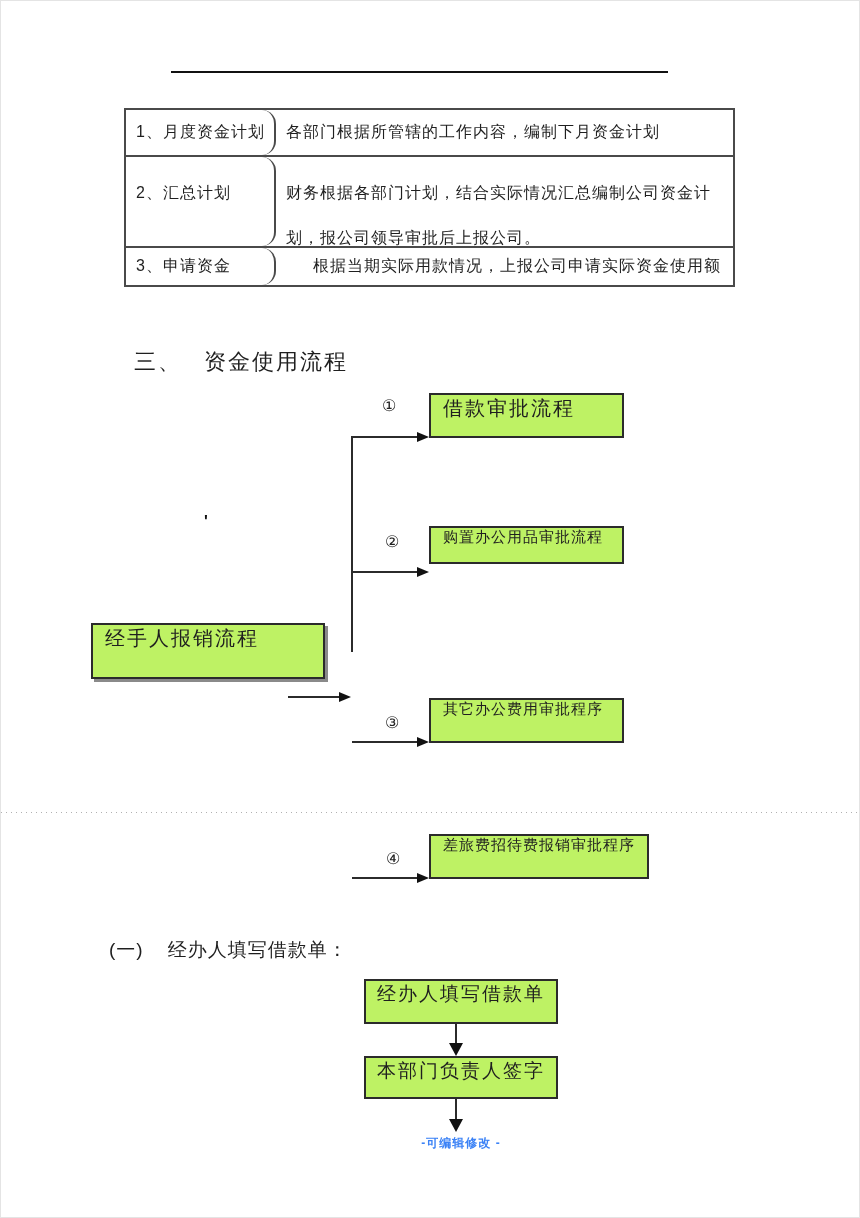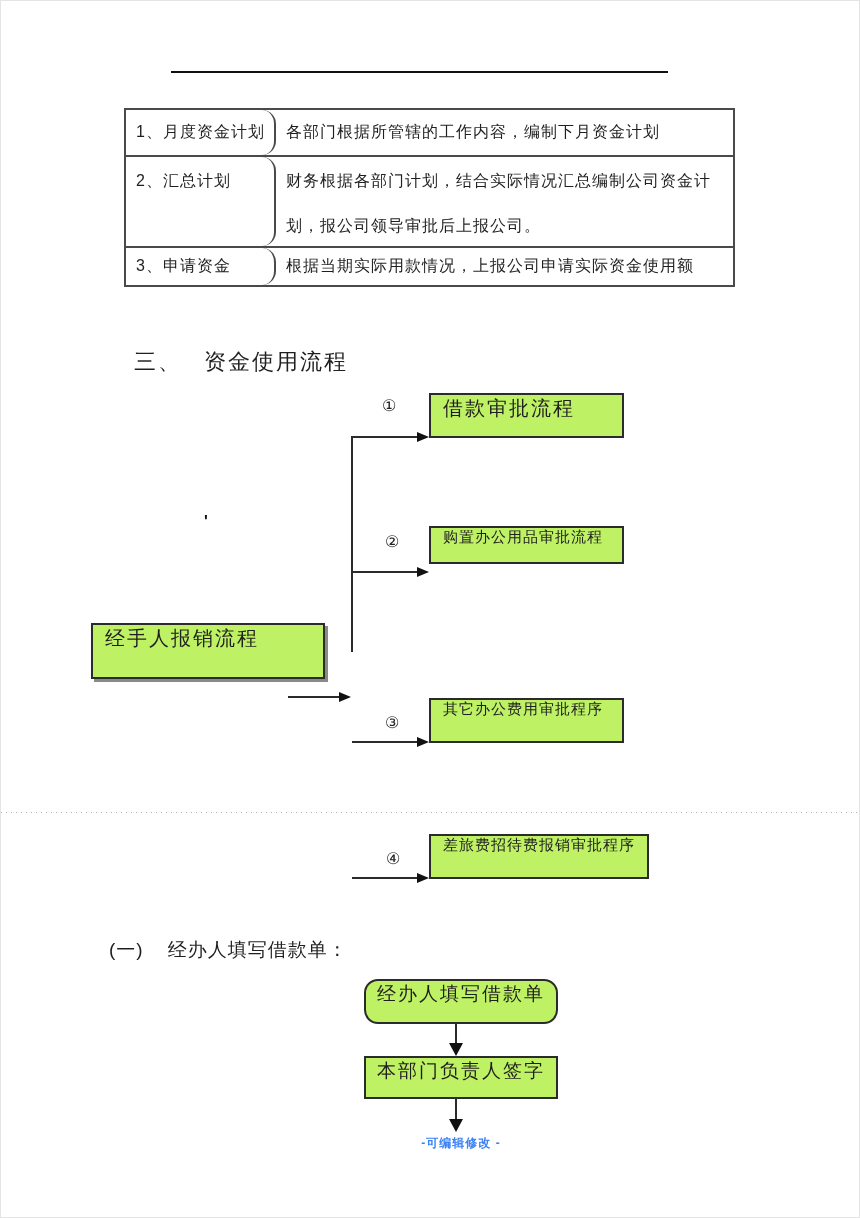--- a/index.html
+++ b/index.html
@@ -15,23 +15,23 @@
     position:absolute;left:123px;top:107px;width:611px;height:179px;
     border:2px solid #4a4a4a;box-sizing:border-box;background:#fff;
   }
   .trow{display:flex;box-sizing:border-box;}
   .trow + .trow{border-top:2px solid #4a4a4a;}
   .tcell{box-sizing:border-box;font-size:16px;letter-spacing:1px;}
   .tcell.label{width:150px;border-right:2px solid #4a4a4a;padding-left:10px;flex:none;border-radius:14px;}
   .tcell.content{flex:1;padding-left:10px;}
   .r1{height:45px;}
   .r2{height:91px;}
-  .r3{height:39px;}
+  .r3{height:39px;gap:27px;}
   .vcenter{display:flex;align-items:center;}
-  .r2 .tcell{padding-top:1px;line-height:45px;}
+  .r2 .tcell{padding-top:13px;line-height:45px;}
   
   .sec-heading{position:absolute;left:133px;top:346px;font-size:22px;letter-spacing:2px;display:flex;}
   .sec-heading .num{margin-right:22px;}
   .sub-heading{position:absolute;left:108px;top:936px;font-size:19px;letter-spacing:1px;display:flex;}
   .sub-heading .num{margin-right:24px;}
   
   .fbox{
     position:absolute;background:#bef264;border:2px solid #2b2b2b;box-sizing:border-box;
     display:flex;
   }
@@ -127,21 +127,21 @@
     <span>差旅费招待费报销审批程序</span>
   </div>
   <div class="hshaft" style="left:351px;top:876px;width:66px;"></div>
   <div class="head-right" style="left:416px;top:872px;"></div>
 
   <div class="sub-heading">
     <span class="num">(一)</span>
     <span>经办人填写借款单：</span>
   </div>
 
-  <div class="fbox centered f19" style="left:363px;top:978px;width:194px;height:45px;border-radius:14px;">
+  <div class="fbox centered f19" style="left:363px;top:978px;width:194px;height:45px;">
     <span>经办人填写借款单</span>
   </div>
   <div class="vshaft" style="left:454px;top:1023px;height:22px;"></div>
   <div class="head-down" style="left:448px;top:1042px;"></div>
 
   <div class="fbox centered f19" style="left:363px;top:1055px;width:194px;height:43px;">
     <span>本部门负责人签字</span>
   </div>
   <div class="vshaft" style="left:454px;top:1098px;height:22px;"></div>
   <div class="head-down" style="left:448px;top:1118px;"></div>

